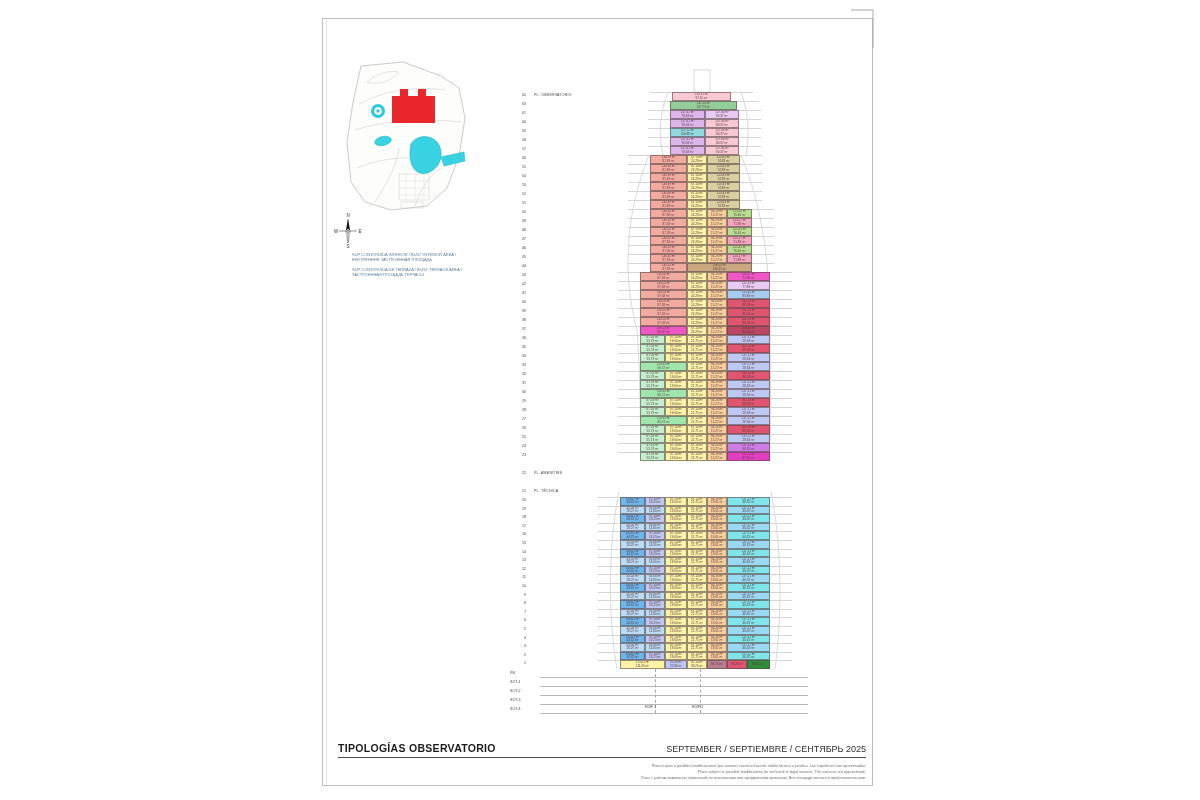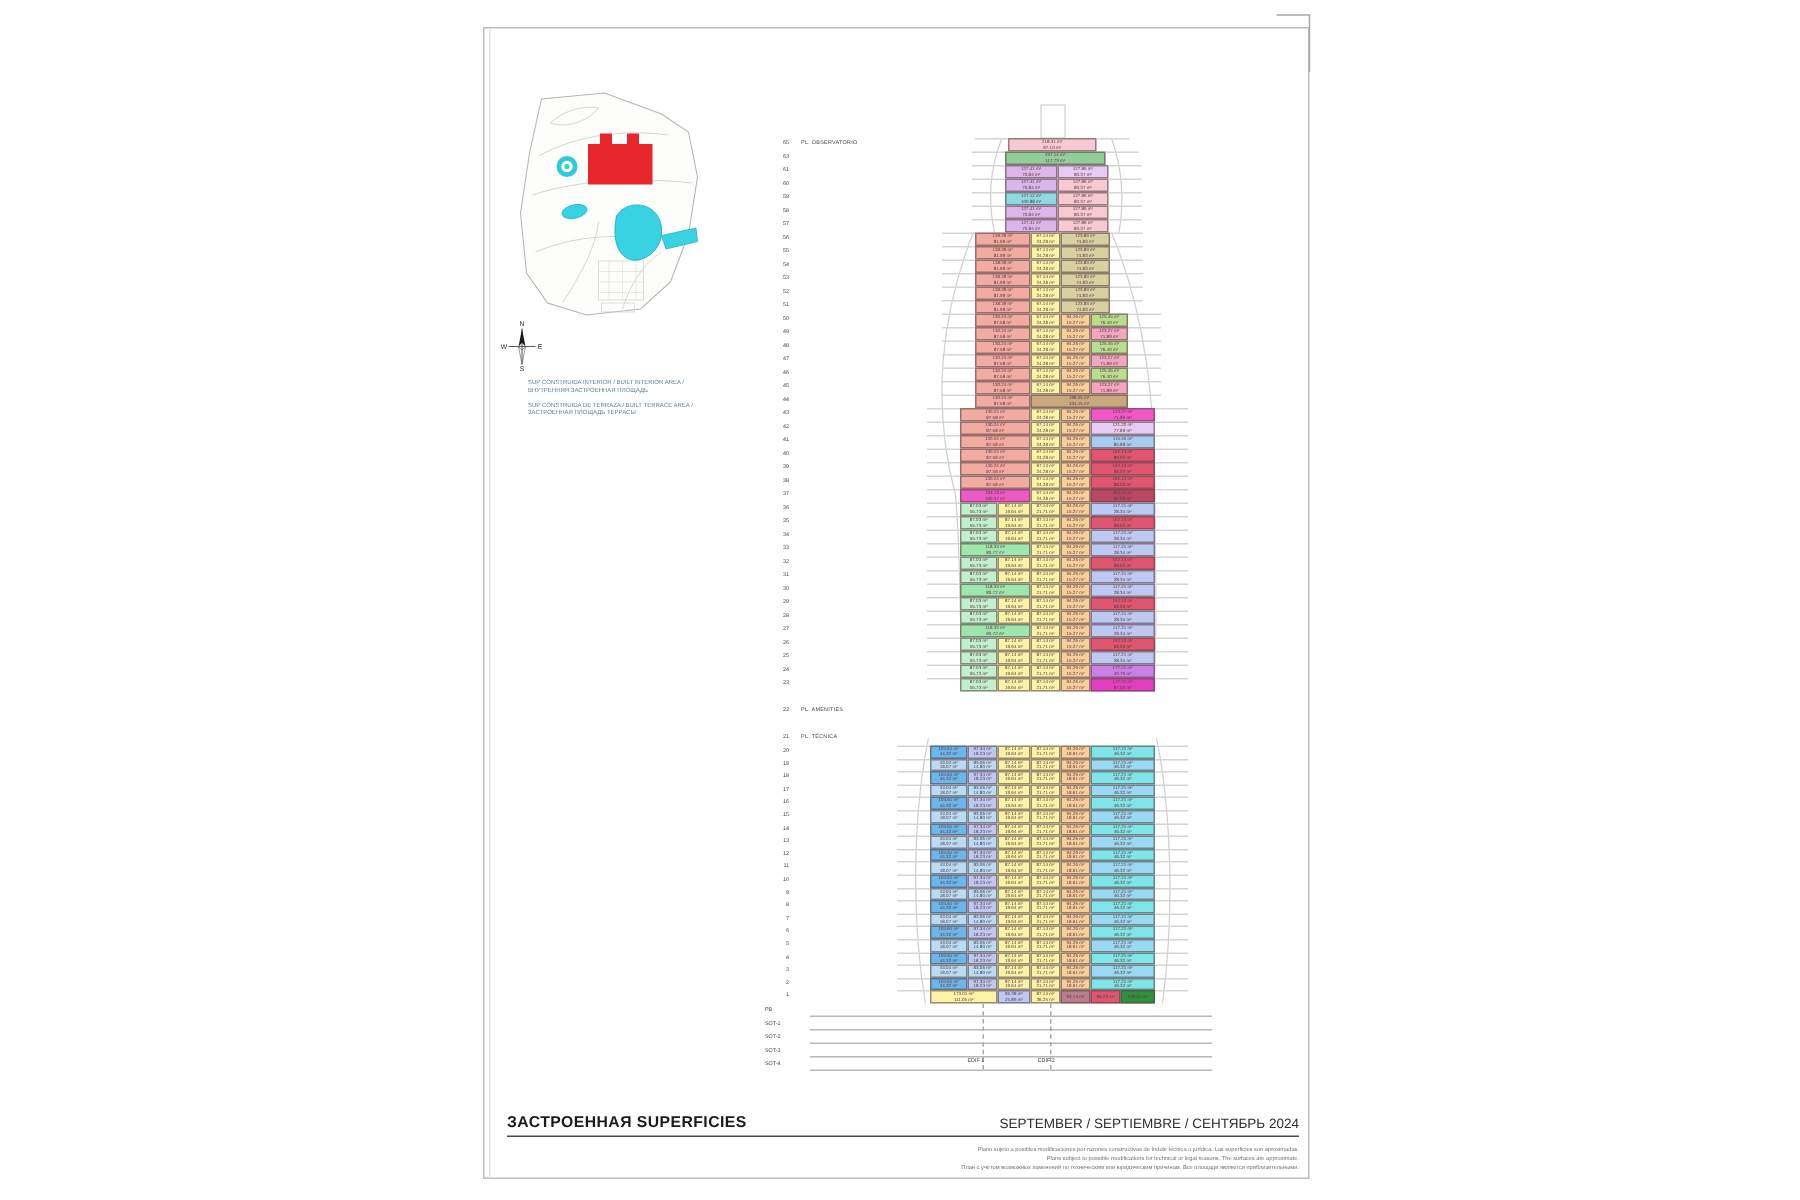--- a/index.html
+++ b/index.html
@@ -88,22 +88,22 @@
     <text x="4" y="22.6" text-anchor="middle" font-size="4.5" fill="#333">W</text>
     <text x="28" y="22.6" text-anchor="middle" font-size="4.5" fill="#333">E</text>
     <text x="16" y="37.5" text-anchor="middle" font-size="4.5" fill="#333">S</text>
   </svg>
 
   <div class="legend">
     <p>SUP CONSTRUIDA INTERIOR / BUILT INTERIOR AREA / ВНУТРЕННЯЯ ЗАСТРОЕННАЯ ПЛОЩАДЬ</p>
     <p>SUP CONSTRUIDA DE TERRAZA / BUILT TERRACE AREA / ЗАСТРОЕННАЯ ПЛОЩАДЬ ТЕРРАСЫ</p>
   </div>
 
-  <div class="ft-title">ЗАСТРОЕННАЯ SUPERFICIES</div>
-  <div class="ft-date">SEPTEMBER / SEPTIEMBRE / СЕНТЯБРЬ 2024</div>
+  <div class="ft-title">TIPOLOGÍAS OBSERVATORIO</div>
+  <div class="ft-date">SEPTEMBER / SEPTIEMBRE / СЕНТЯБРЬ 2025</div>
   <div class="ft-rule"></div>
   <div class="ft-disc">
     <div>Plano sujeto a posibles modificaciones por razones constructivas de índole técnica o jurídica. Las superficies son aproximadas.</div>
     <div>Plans subject to possible modifications for technical or legal reasons. The surfaces are approximate.</div>
     <div>План с учётом возможных изменений по техническим или юридическим причинам. Все площади являются приблизительными.</div>
   </div>
 
 <div class="t-row" style="top: 92px; height: 9px;">
       <div class="fl-num">65</div>
       <div class="fl-label">PL. OBSERVATORIO</div>

